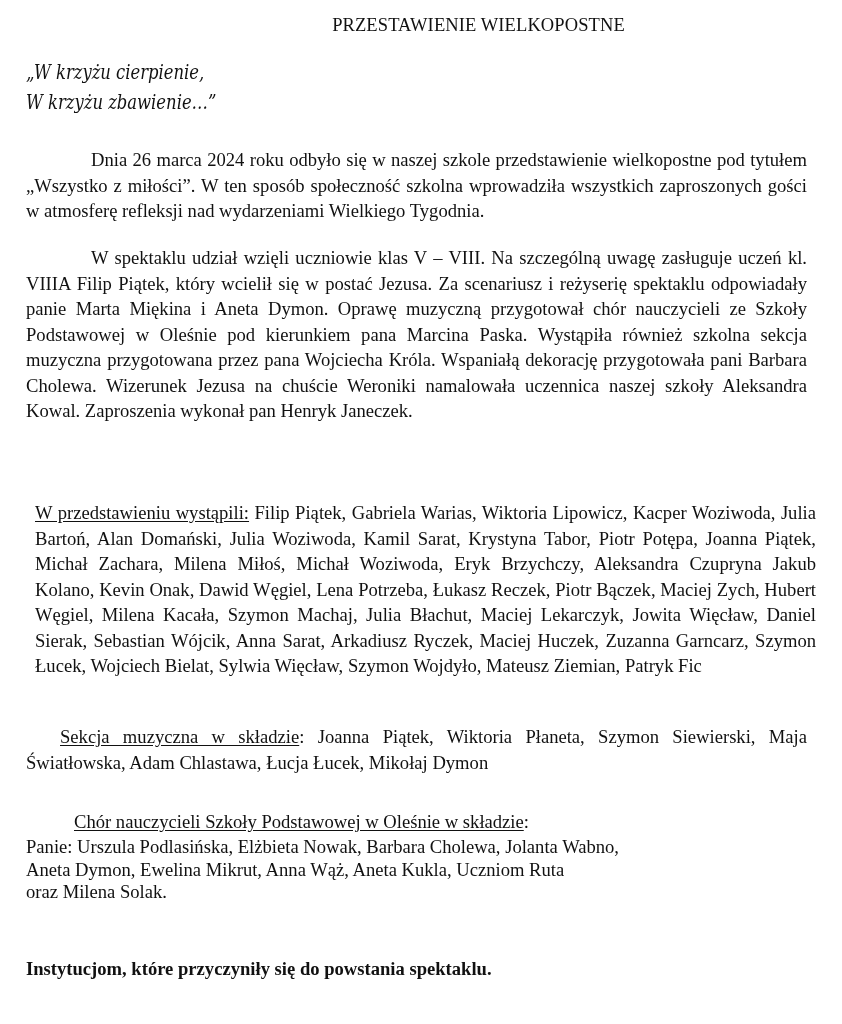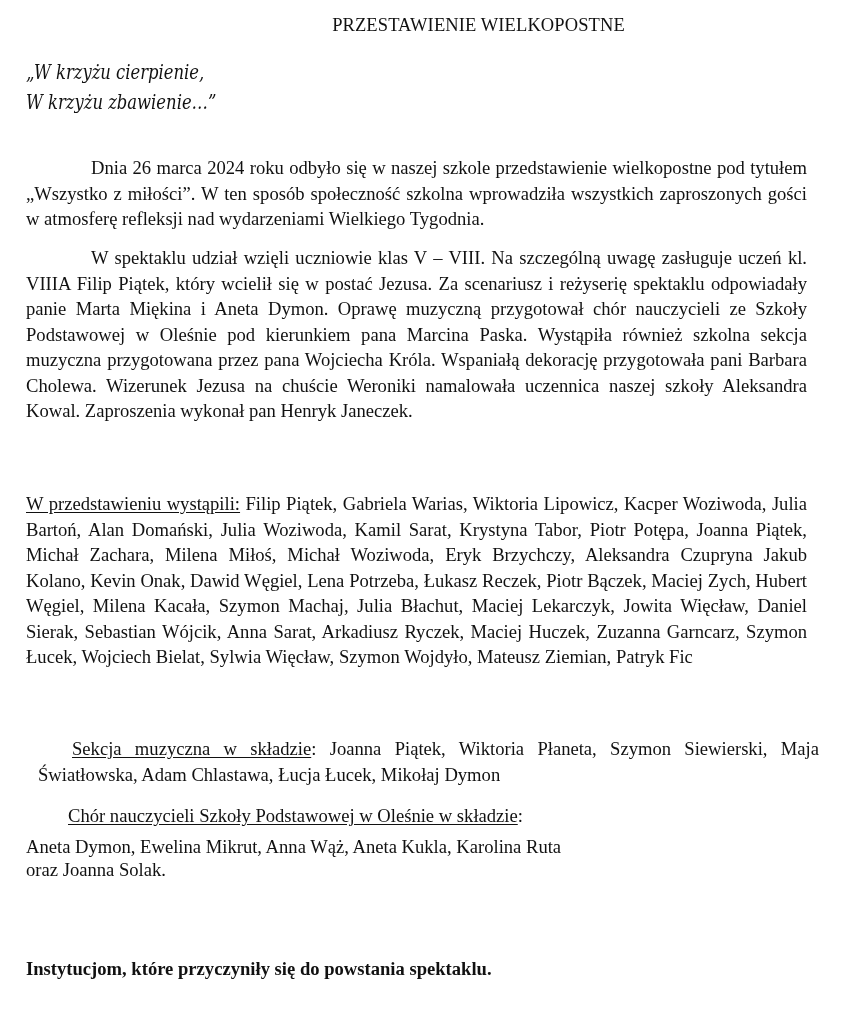--- a/index.html
+++ b/index.html
@@ -16,21 +16,21 @@
       position: absolute; left: 26px; top: 57px; font-style: italic;
       font-size: 20px; line-height: 30px; font-family: "DejaVu Serif", serif; transform: scaleX(0.82); transform-origin: left top;
     }
     .para {
       position: absolute; left: 26px; width: 781px; font-size: 18.6px; line-height: 25.5px;
       text-align: justify; text-align-last: left;
     }
     .indent { text-indent: 65px; }
     .indent-small { text-indent: 34px; }
     .u { text-decoration: underline; text-underline-offset: 2px; }
-    #p1 { top: 155px; }
+    #p1 { top: 147px; }
     #p2 { top: 245px; }
     #p3 { top: 491px; }
     #p4 { top: 724px; }
     #p5 { top: 795px; }
     #p6 { top: 836px; line-height: 22.5px; text-align: left; }
     #p6 .line1 { text-align: justify; text-align-last: justify; display: block; }
     #p7 {
       top: 950px; font-weight: bold; line-height: 38px;
     }
     #p7 .l1 { display: block; text-align: justify; text-align-last: justify; text-indent: 65px; }
@@ -43,30 +43,31 @@
 
   <div class="motto">
     <div>„W krzyżu cierpienie,</div>
     <div>W krzyżu zbawienie…”</div>
   </div>
 
   <p class="para indent" id="p1" style="margin:0">Dnia 26 marca 2024 roku odbyło się w naszej szkole przedstawienie wielkopostne pod tytułem „Wszystko z miłości”. W ten sposób społeczność szkolna wprowadziła wszystkich zaproszonych gości w atmosferę refleksji nad wydarzeniami Wielkiego Tygodnia.</p>
 
   <p class="para indent" id="p2" style="margin:0">W spektaklu udział wzięli uczniowie klas V – VIII. Na szczególną uwagę zasługuje uczeń kl. VIIIA Filip Piątek, który wcielił się w postać Jezusa.  Za scenariusz i reżyserię spektaklu odpowiadały panie Marta Miękina i Aneta Dymon. Oprawę muzyczną przygotował chór nauczycieli ze Szkoły Podstawowej w Oleśnie pod kierunkiem pana Marcina Paska. Wystąpiła również szkolna sekcja muzyczna przygotowana przez pana Wojciecha Króla. Wspaniałą dekorację przygotowała pani Barbara Cholewa. Wizerunek Jezusa na chuście Weroniki namalowała uczennica naszej szkoły Aleksandra Kowal. Zaproszenia wykonał pan Henryk Janeczek.</p>
 
-  <p class="para" id="p3" style="margin:0">
+  <p class="para" id="p3" style="margin:9px">
     <span class="u">W przedstawieniu wystąpili:</span>
     <span>Filip Piątek, Gabriela Warias, Wiktoria Lipowicz, Kacper Woziwoda, Julia Bartoń, Alan Domański, Julia Woziwoda, Kamil Sarat, Krystyna Tabor, Piotr Potępa,  Joanna Piątek, Michał Zachara, Milena Miłoś, Michał Woziwoda, Eryk Brzychczy, Aleksandra Czupryna Jakub Kolano, Kevin Onak, Dawid Węgiel, Lena Potrzeba, Łukasz Reczek, Piotr Bączek, Maciej Zych, Hubert Węgiel, Milena Kacała, Szymon Machaj, Julia Błachut, Maciej Lekarczyk, Jowita Więcław,  Daniel Sierak, Sebastian Wójcik, Anna Sarat, Arkadiusz Ryczek, Maciej Huczek, Zuzanna Garncarz, Szymon Łucek, Wojciech Bielat, Sylwia Więcław, Szymon Wojdyło, Mateusz Ziemian, Patryk Fic</span>
   </p>
 
-  <p class="para indent-small" id="p4" style="margin:12px"><span class="u">Sekcja muzyczna w składzie</span><span>: Joanna Piątek, Wiktoria Płaneta, Szymon Siewierski, Maja Światłowska, Adam Chlastawa, Łucja Łucek, Mikołaj Dymon</span></p>
+  <p class="para indent-small" id="p4" style="margin:0"><span class="u">Sekcja muzyczna w składzie</span><span>: Joanna Piątek, Wiktoria Płaneta, Szymon Siewierski, Maja Światłowska, Adam Chlastawa, Łucja Łucek, Mikołaj Dymon</span></p>
 
-  <p class="para indent-small" id="p5" style="margin:8px"><span class="u">Chór nauczycieli Szkoły Podstawowej w Oleśnie w składzie</span><span>:</span></p>
+  <p class="para indent-small" id="p5" style="margin:14px"><span class="u">Chór nauczycieli Szkoły Podstawowej w Oleśnie w składzie</span><span>:</span></p>
 
   <div class="para" id="p6">
-    <div>Aneta Dymon, Ewelina Mikrut, Anna Wąż, Aneta Kukla, Karolina Ruta</div>
-    <div>oraz Joanna Solak.</div>
+    <div>Panie: Urszula Podlasińska, Elżbieta Nowak, Barbara Cholewa, Jolanta Wabno,</div>
+    <div>Aneta Dymon, Ewelina Mikrut, Anna Wąż, Aneta Kukla, Uczniom Ruta</div>
+    <div>oraz Milena Solak.</div>
   </div>
 
   <div class="para" id="p7">
     <div>Instytucjom, które przyczyniły się do powstania spektaklu.</div>
   </div>
 </div>
 
 </body></html>

